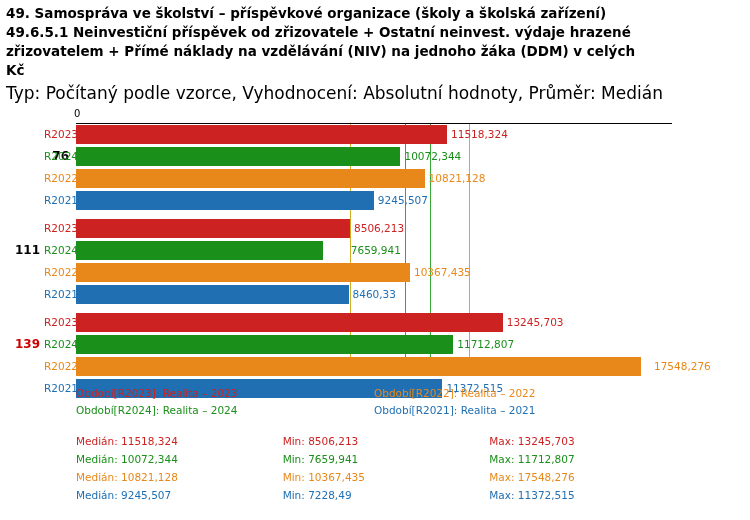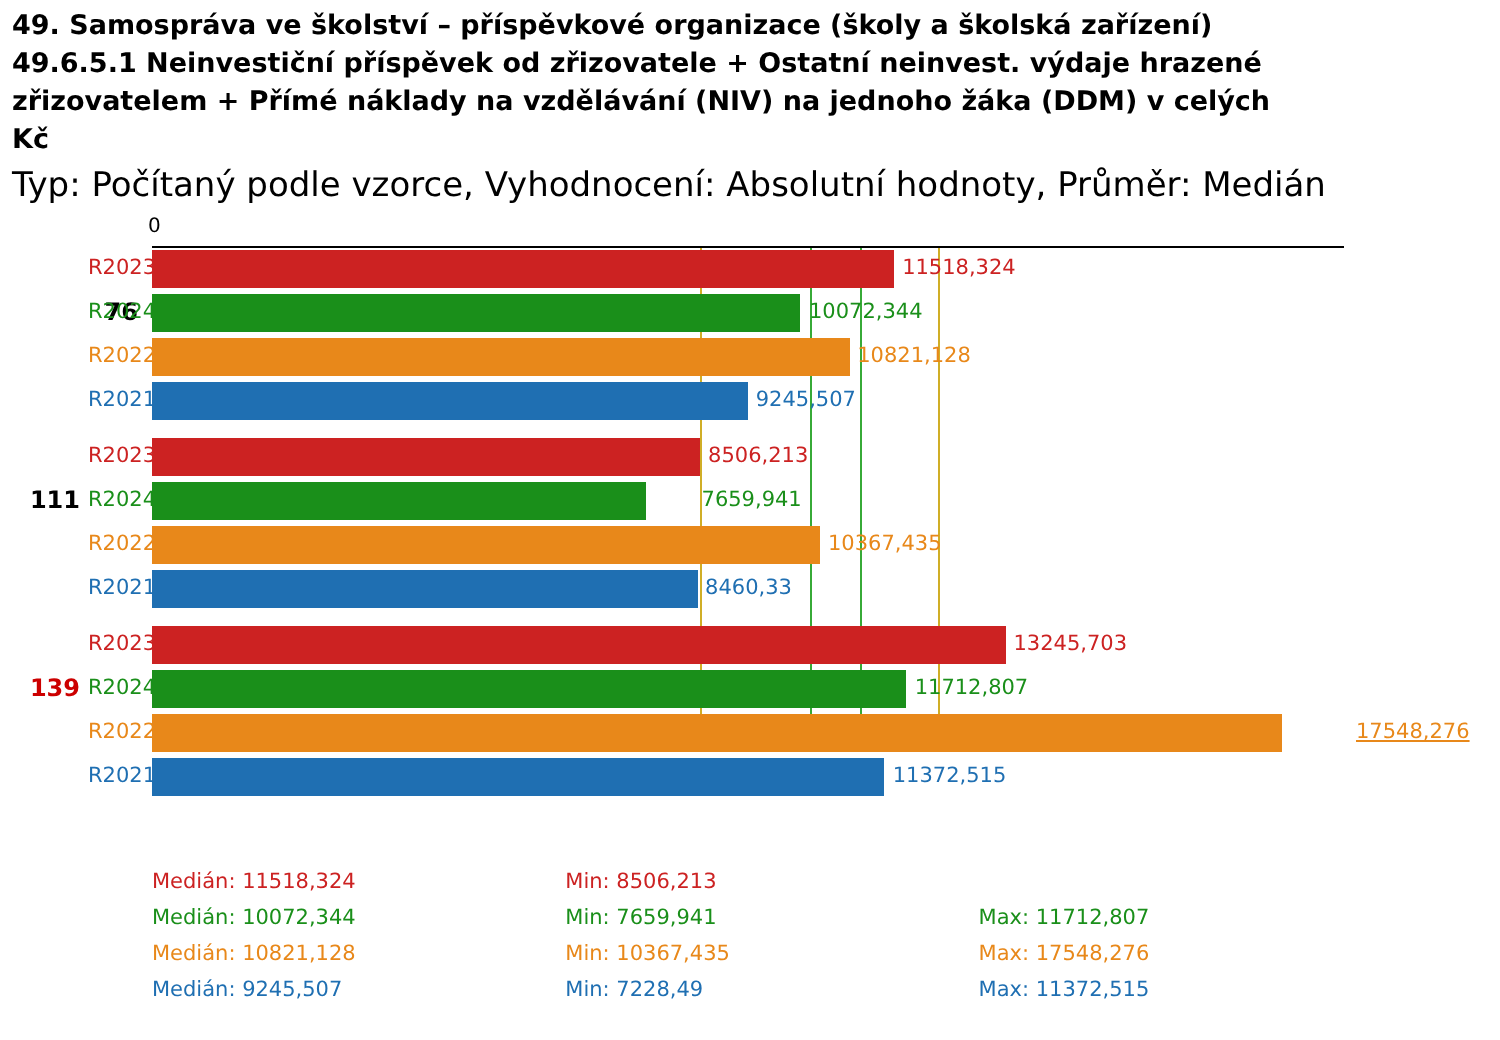--- a/index.html
+++ b/index.html
@@ -215,36 +215,47 @@
             <div class="bar-value" style="color: rgb(204, 34, 34); left: 430.726px;">13245,703</div>
           </div>
           <div class="row" style="position: absolute; top: 22px; left: 0px; width: 596px;">
             <div class="row-label" style="color: rgb(26, 143, 26);">R2024</div>
             <div class="bar" style="width: 377.342px; background: rgb(26, 143, 26);"></div>
             <div class="bar-value" style="color: rgb(26, 143, 26); left: 381.342px;">11712,807</div>
           </div>
           <div class="row" style="position: absolute; top: 44px; left: 0px; width: 596px;">
             <div class="row-label" style="color: rgb(232, 136, 26);">R2022</div>
             <div class="bar" style="width: 565.339px; background: rgb(232, 136, 26);"></div>
-            <div class="bar-value" style="color: rgb(232, 136, 26); left: 602px; text-decoration: underline;">17548,276</div>
+            <div class="bar-value" style="color: rgb(232, 136, 26); left: 578px;">17548,276</div>
           </div>
           <div class="row" style="position: absolute; top: 66px; left: 0px; width: 596px;">
             <div class="row-label" style="color: rgb(31, 111, 178);">R2021</div>
             <div class="bar" style="width: 366.379px; background: rgb(31, 111, 178);"></div>
             <div class="bar-value" style="color: rgb(31, 111, 178); left: 370.379px;">11372,515</div>
           </div>
         </div>
       </div>
   </div>
 
+  <div class="legend" id="legend">
+      <div class="legend-row">
+        <div class="legend-cell" style="color: rgb(204, 34, 34);">Období[R2023]: Realita – 2023</div>
+        <div class="legend-cell" style="color: rgb(232, 136, 26);">Období[R2022]: Realita – 2022</div>
+      </div>
+      <div class="legend-row">
+        <div class="legend-cell" style="color: rgb(26, 143, 26);">Období[R2024]: Realita – 2024</div>
+        <div class="legend-cell" style="color: rgb(31, 111, 178);">Období[R2021]: Realita – 2021</div>
+      </div>
+    </div>
 
   <div class="stats" id="stats">
       <div class="stats-row" style="color: rgb(204, 34, 34);">
         <div class="stats-cell">Medián: 11518,324</div>
         <div class="stats-cell">Min: 8506,213</div>
+        <div class="stats-cell">Max: 13245,703</div>
       </div>
       <div class="stats-row" style="color: rgb(26, 143, 26);">
         <div class="stats-cell">Medián: 10072,344</div>
         <div class="stats-cell">Min: 7659,941</div>
         <div class="stats-cell">Max: 11712,807</div>
       </div>
       <div class="stats-row" style="color: rgb(232, 136, 26);">
         <div class="stats-cell">Medián: 10821,128</div>
         <div class="stats-cell">Min: 10367,435</div>
         <div class="stats-cell">Max: 17548,276</div>

